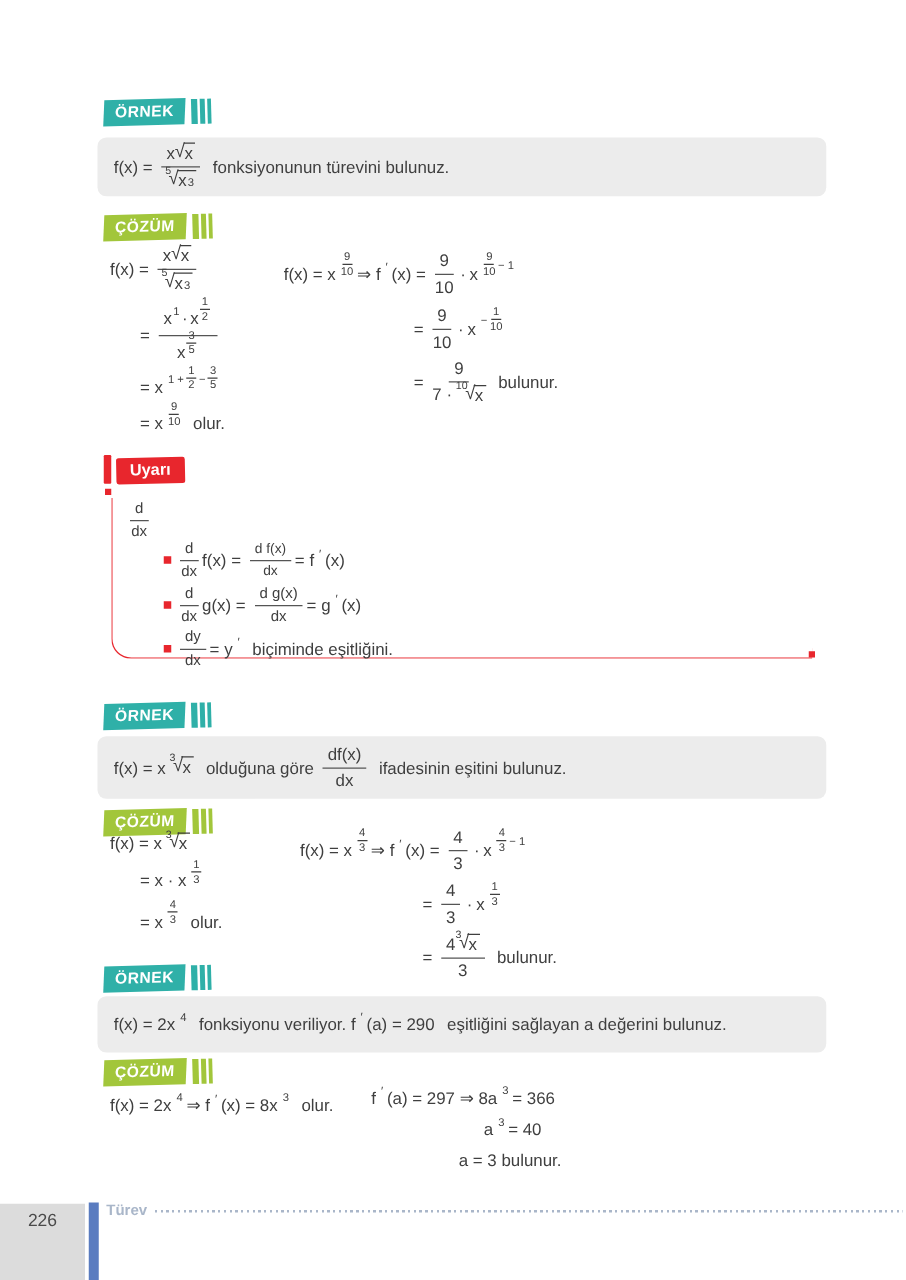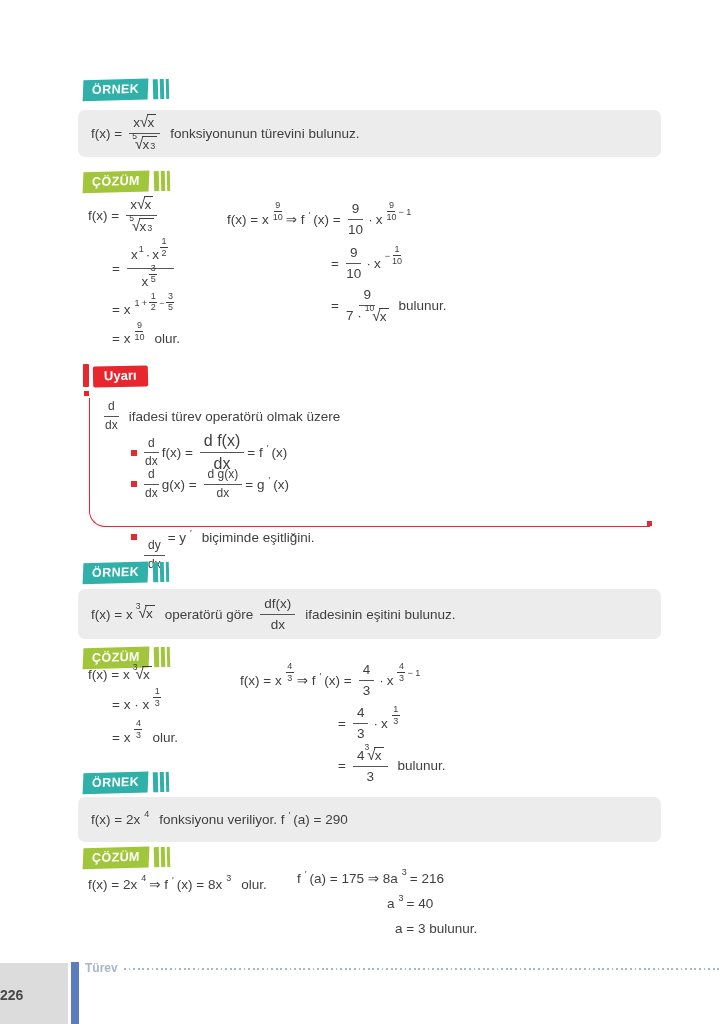--- a/index.html
+++ b/index.html
@@ -54,21 +54,21 @@
   .u-badge{position:absolute;left:93px;top:366px;background:var(--red);color:#fff;font-weight:bold;
            font-size:13px;padding:2px 11px 4px;border-radius:2px;transform:rotate(-1.2deg);}
   .u-frame{position:absolute;left:89px;top:398px;width:560px;height:128px;
            border-left:1.6px solid var(--red);border-bottom:1.6px solid var(--red);
            border-bottom-left-radius:16px;}
   .u-end{position:absolute;left:647px;top:521px;width:5px;height:5px;background:var(--red);}
   .blt{width:6px;height:6px;background:var(--red);margin-right:11px;flex:none;}
 
   
   .pagebox{position:absolute;left:0;top:963px;width:68px;height:61px;background:var(--pagebox);
-           text-align:left;font-size:14px;color:var(--pagenum);padding-top:24px;box-sizing:border-box;font-weight:bold;}
+           text-align:center;font-size:14px;color:var(--pagenum);padding-top:5px;box-sizing:border-box;}
   .bluebar{position:absolute;left:71px;top:962px;width:8px;height:62px;background:var(--bluebar);}
   .footrow{position:absolute;left:85px;top:961px;right:3px;display:flex;align-items:center;
            color:var(--foot);font-size:12px;font-weight:bold;justify-content:flex-end;}
   .leader{flex:1;height:2.5px;margin-left:6px;margin-top:2px;
           background:repeating-linear-gradient(90deg,var(--foot) 0 1.8px,transparent 1.8px 4.6px);}
 </style>
 </head>
 <body>
 
 <div id="page">
@@ -251,33 +251,32 @@
   <div class="u-badge">Uyarı</div>
   <div class="u-frame"></div>
   <div class="u-end"></div>
 
   <div class="abs" style="left:100px;top:400px;">
     <div class="mline">
       <span class="bf" style="font-size:12px;">
           <span class="bfn">d</span>
           <span class="bfd">dx</span>
         </span>
-      <span class="txt">ifadesi türev operatörü olmak üzere</span>
     </div>
   </div>
 
   <div class="abs" style="left:131px;top:432px;">
     <div class="mline">
       <span class="blt"></span>
       <span class="bf" style="font-size:12px;">
           <span class="bfn">d</span>
           <span class="bfd">dx</span>
         </span>
       <span>f(x) =</span>
-      <span class="bf" style="font-size:16px;">
+      <span class="bf" style="font-size:11px;">
           <span class="bfn">d f(x)</span>
           <span class="bfd">dx</span>
         </span>
       <span>= f</span>
         <span class="pr">′</span>
         <span>(x)</span>
     </div>
   </div>
 
   <div class="abs" style="left:131px;top:468px;">
@@ -294,21 +293,21 @@
         </span>
       <span>= g</span>
         <span class="pr">′</span>
         <span>(x)</span>
     </div>
   </div>
 
   <div class="abs" style="left:131px;top:503px;">
     <div class="mline">
       <span class="blt"></span>
-      <span class="bf" style="font-size:12px;margin-top:36px;">
+      <span class="bf" style="font-size:12px;">
           <span class="bfn">dy</span>
           <span class="bfd">dx</span>
         </span>
       <span>= y</span>
         <span class="pr">′</span>
       <span class="txt">biçiminde eşitliğini.</span>
     </div>
   </div>
 
   <div class="badge teal" style="left:83px;top:562px;">
@@ -321,21 +320,21 @@
   </div>
 
   <div class="pbox" style="top:589px;height:50px;">
     <div class="mline">
       <span>f(x) = x</span>
       <span class="rad">
           <span class="ridx">3</span>
           <span class="rsign">√</span>
           <span class="rbody">x</span>
         </span>
-      <span class="txt">operatörü göre</span>
+      <span class="txt">olduğuna göre</span>
       <span class="bf">
           <span class="bfn">df(x)</span>
           <span class="bfd">dx</span>
         </span>
       <span class="txt">ifadesinin eşitini bulunuz.</span>
     </div>
   </div>
 
   <div class="badge green" style="left:83px;top:647px;">
     <span class="bx">ÇÖZÜM</span>
@@ -443,20 +442,21 @@
       </span>
   </div>
 
   <div class="pbox" style="top:797px;height:45px;">
     <div class="mline">
       <span>f(x) = 2x</span>
         <span class="e">4</span>
       <span class="txt">fonksiyonu veriliyor.  f</span>
         <span class="pr">′</span>
         <span>(a) = 290</span>
+      <span class="txt">eşitliğini sağlayan a değerini bulunuz.</span>
     </div>
   </div>
 
   <div class="badge green" style="left:83px;top:847px;">
     <span class="bx">ÇÖZÜM</span>
     <span class="stripes">
         <i></i>
         <i></i>
         <i></i>
       </span>
@@ -471,30 +471,30 @@
         <span>(x) = 8x</span>
         <span class="e">3</span>
       <span class="txt">olur.</span>
     </div>
   </div>
 
   <div class="abs" style="left:297px;top:870px;">
     <div class="mline" style="margin-bottom:10px;">
       <span>f</span>
         <span class="pr">′</span>
-        <span>(a) = 175 ⇒ 8a</span>
+        <span>(a) = 297 ⇒ 8a</span>
         <span class="e">3</span>
-      <span>= 216</span>
+      <span>= 366</span>
     </div>
     <div class="mline" style="margin-left:90px;margin-bottom:10px;">
       <span>a</span>
         <span class="e">3</span>
       <span>= 40</span>
     </div>
-    <div class="mline" style="margin-left:98px;">
+    <div class="mline" style="margin-left:70px;">
       <span>a = 3  bulunur.</span>
     </div>
   </div>
 
   <div class="pagebox">
     <span>226</span>
   </div>
   <div class="bluebar"></div>
   <div class="footrow">
     <span>Türev</span>

